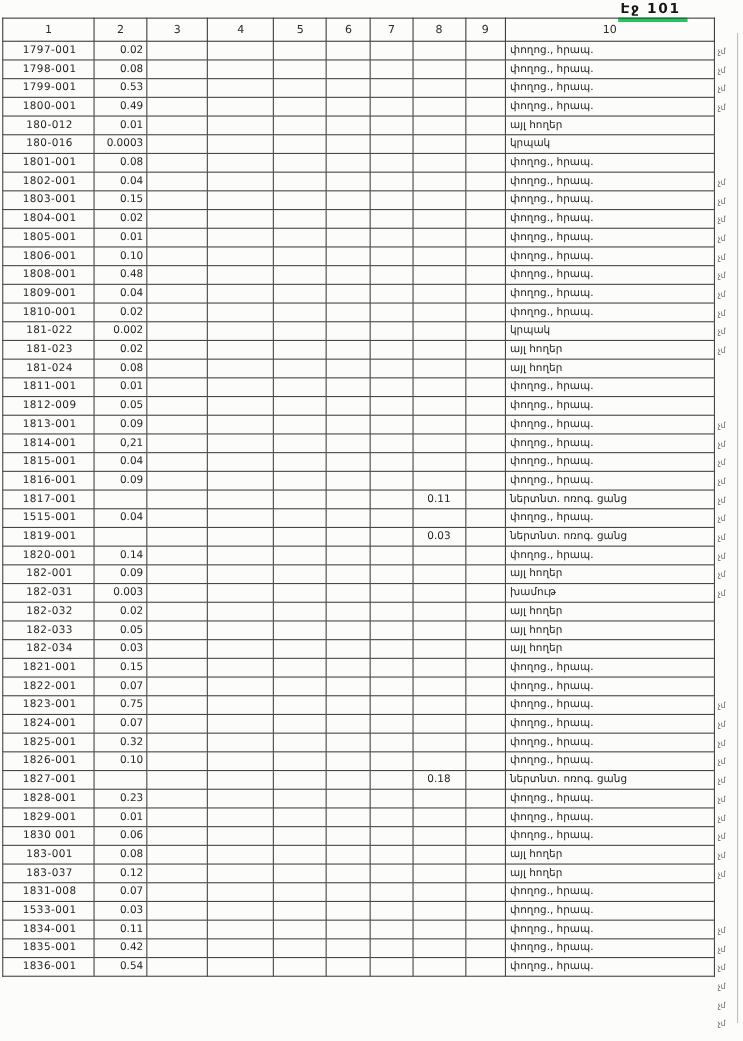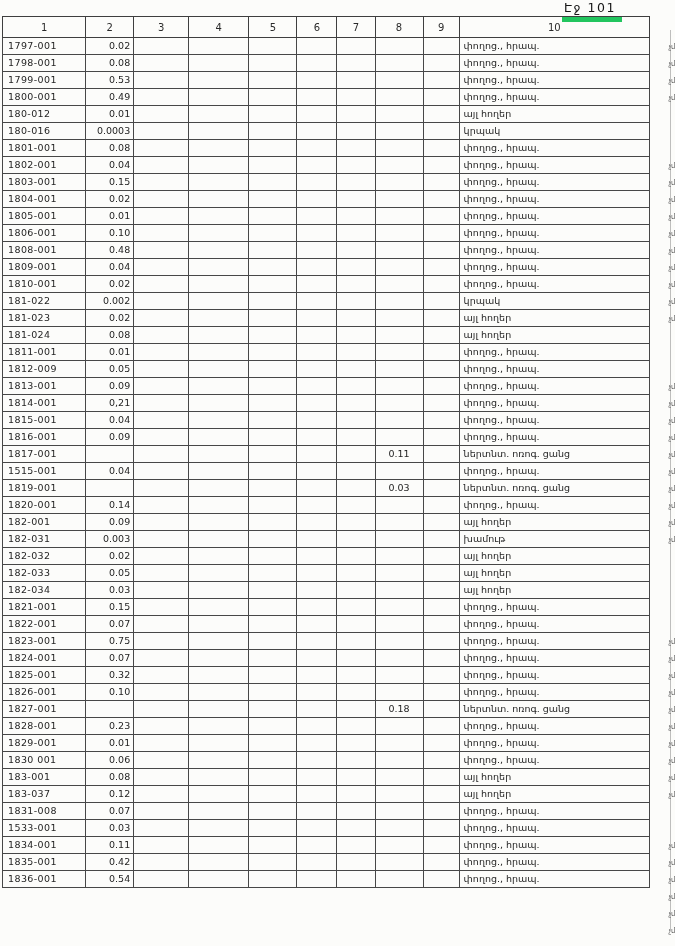--- a/index.html
+++ b/index.html
@@ -8,24 +8,24 @@
     background:#fcfcfa;
     font-family:"DejaVu Sans", sans-serif;
     color:#242424;
     position:relative;
     overflow:hidden;
   }
   .page-number {
     position:absolute;
     top:0px; left:562px;
     font-size:12.5px;
-    font-weight:normal;
+    font-weight:bold;
     letter-spacing:1.5px;
     color:#161616;
-    border-bottom:6px solid #22c55e;
+    border-bottom:4px solid #22c55e;
     padding:0 6px 1px 2px;
   }
   table.record-table {
     position:absolute;
     left:2px; top:16px;
     width:648px;
     border-collapse:collapse;
     table-layout:fixed;
   }
   .record-table th {
@@ -40,32 +40,31 @@
   .record-table td {
     border:1px solid #474747;
     font-size:9.5px;
     height:16px;
     line-height:1.0;
     padding:0 3px;
     white-space:nowrap;
     overflow:hidden;
     color:#242424;
   }
-  .record-table td.col-1 { text-align:left; padding-left:5px; letter-spacing:0.4px; }
+  .record-table td.col-1 { text-align:center; padding-left:5px; letter-spacing:0.4px; }
   .record-table td.col-2 { text-align:right; }
   .record-table td.col-8 { text-align:center; }
   .record-table td.col-10 { text-align:left; padding-left:4px; }
   .margin-note {
     position:absolute;
     left:652px;
     font-size:7.5px;
     color:#5e5e5e;
     white-space:nowrap;
     transform:scaleX(0.9);
-    margin-left:16px;
   }
   .edge-line {
     position:absolute;
     left:670px; top:30px;
     width:1px; height:900px;
     background:#8a8a8a;
     opacity:0.55;
   }
 </style>
 </head>

